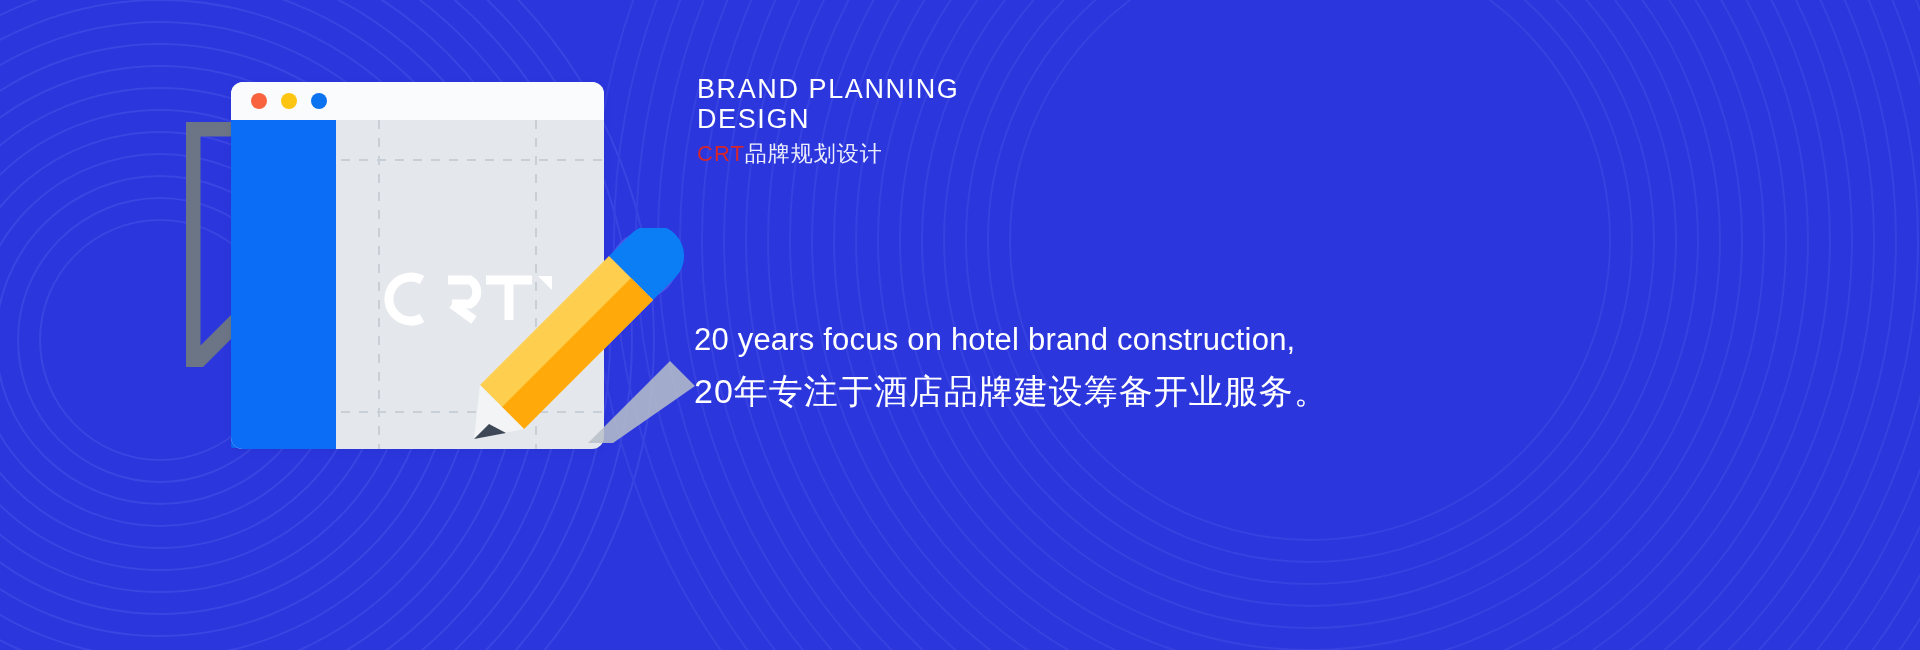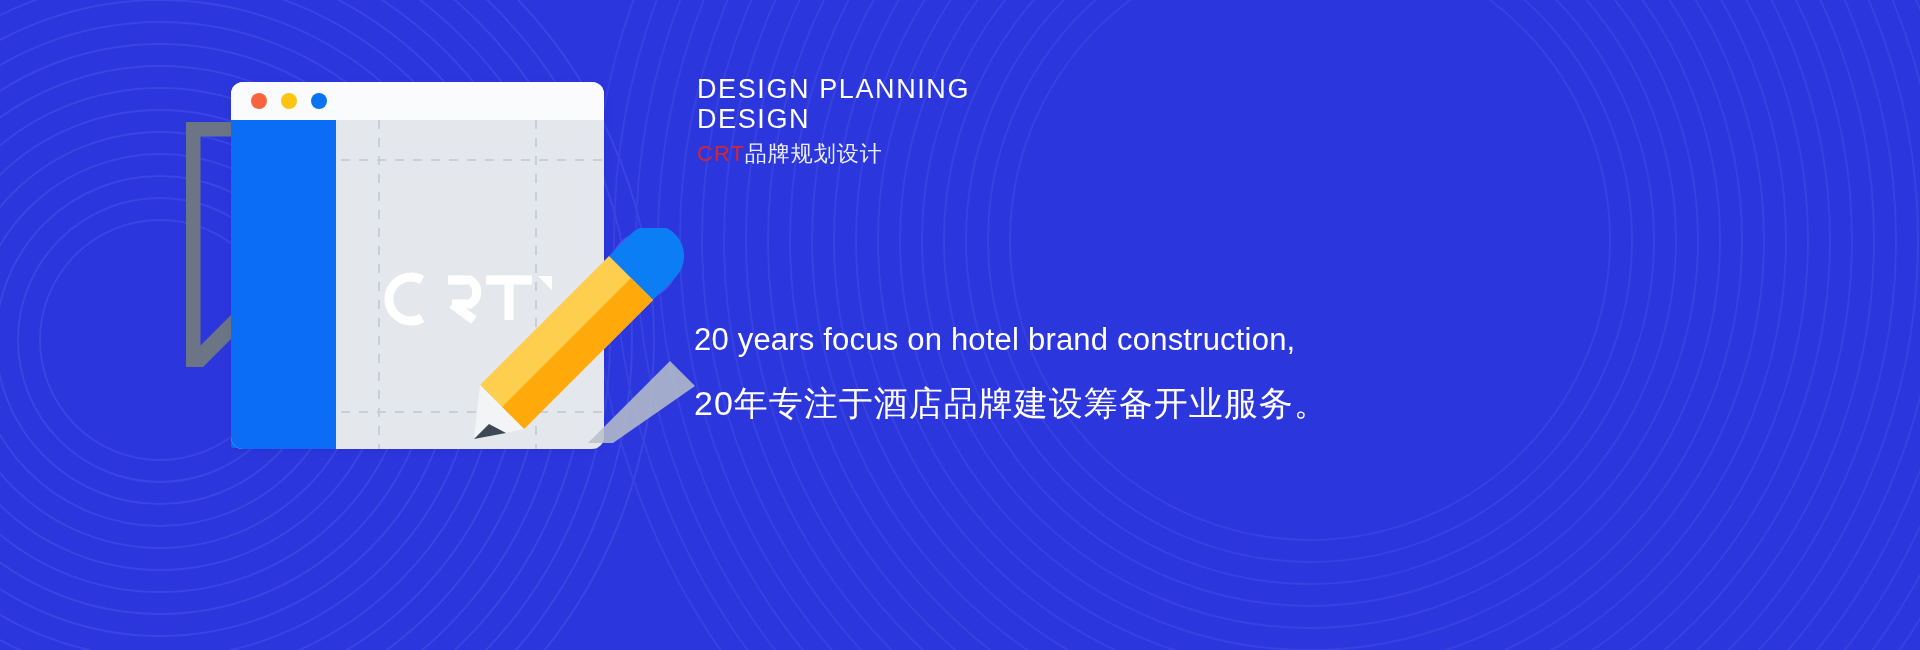--- a/index.html
+++ b/index.html
@@ -79,21 +79,21 @@
   .sub-cn .cn{color:#eceefb;}
 
   .tagline{
     position:absolute;left:694px;top:320px;width:900px;
   }
   .tag-en{
     color:#ffffff;font-size:31px;line-height:40px;font-weight:300;
     letter-spacing:.2px;white-space:nowrap;
   }
   .tag-cn{
-    color:#ffffff;font-size:34px;line-height:42px;margin-top:22px;
+    color:#ffffff;font-size:34px;line-height:42px;margin-top:10px;
     letter-spacing:1px;white-space:nowrap;font-weight:400;
   }
 </style>
 </head>
 <body>
 
 <div class="banner">
 
   <div class="arcs">
     <svg class="arc-left" width="1000" height="1100" viewBox="0 0 1000 1100" aria-hidden="true">
@@ -202,21 +202,21 @@
 
       <path d="M161 50 L183 72 L54 201 L32 179 Z" fill="#ffaa0a"></path>
 
       <path d="M10 157 L54 201 L4 211 Z" fill="#f2f4f6"></path>
 
       <path d="M19 196 L36 205 L4 211 Z" fill="#3d4756"></path>
     </svg>
   </div>
 
   <div class="headline">
-    <div class="h-line">DESIGN PLANNING</div>
+    <div class="h-line">BRAND PLANNING</div>
     <div class="h-line">DESIGN</div>
     <div class="sub-cn">
       <span class="red">CRT</span><span class="cn">品牌规划设计</span>
     </div>
   </div>
 
   <div class="tagline">
     <div class="tag-en">20 years focus on hotel brand construction,</div>
     <div class="tag-cn">20年专注于酒店品牌建设筹备开业服务。</div>
   </div>

